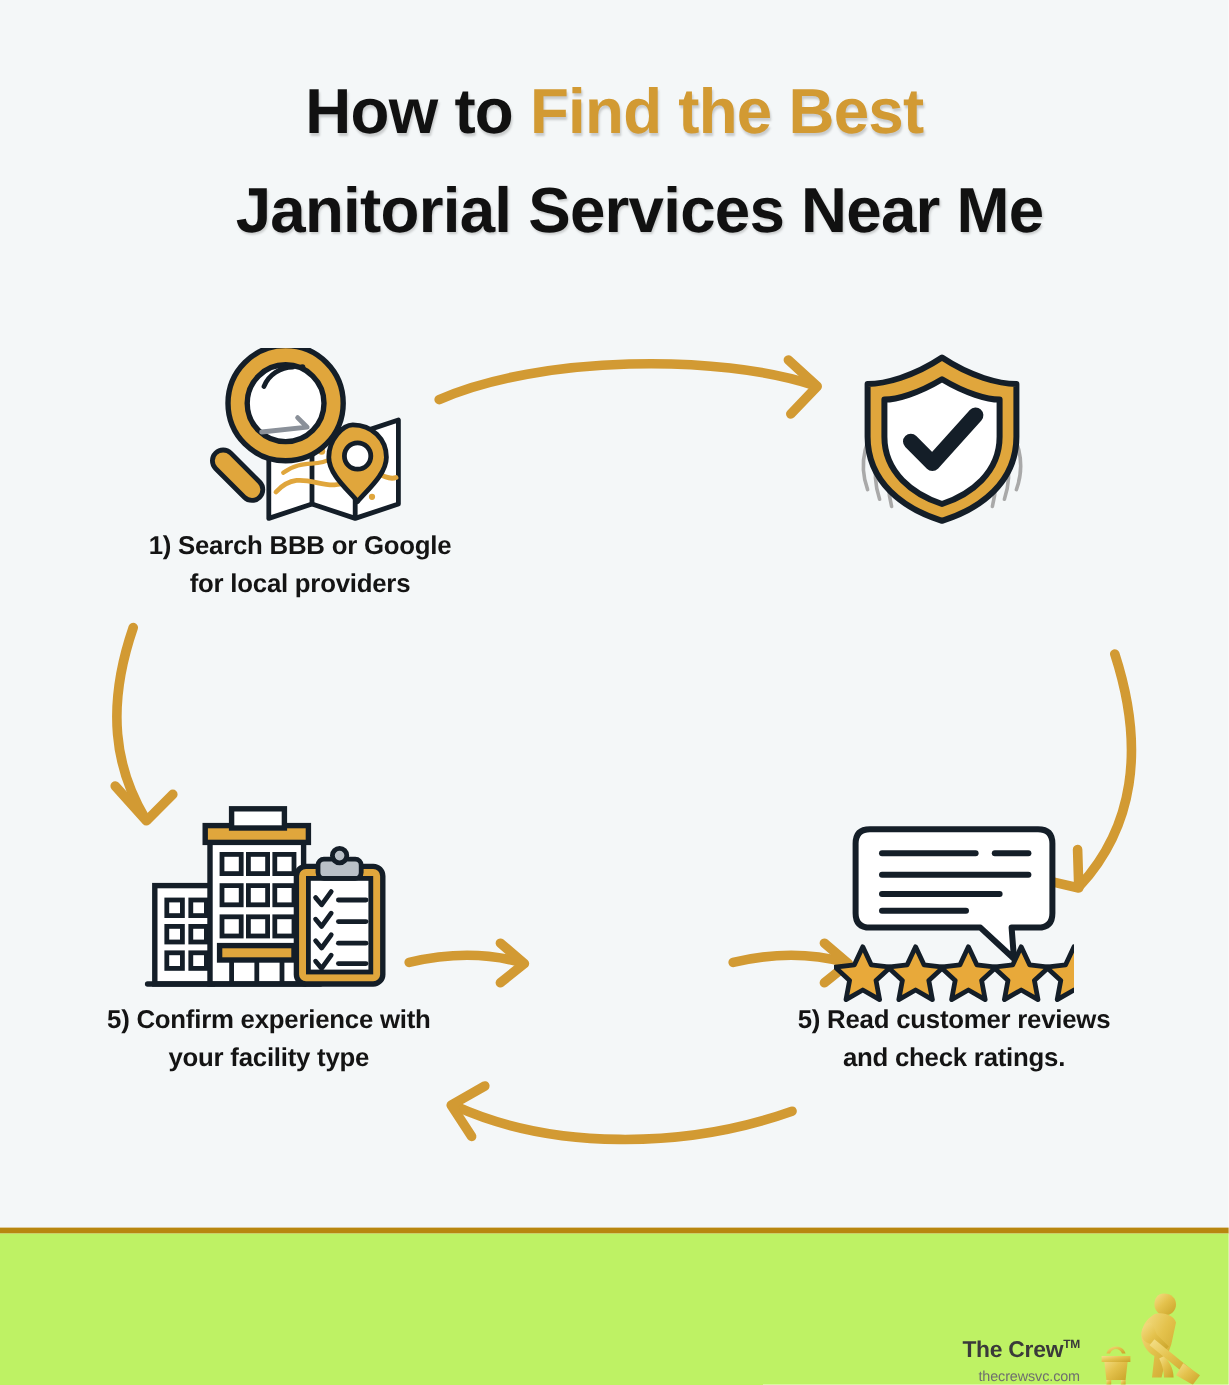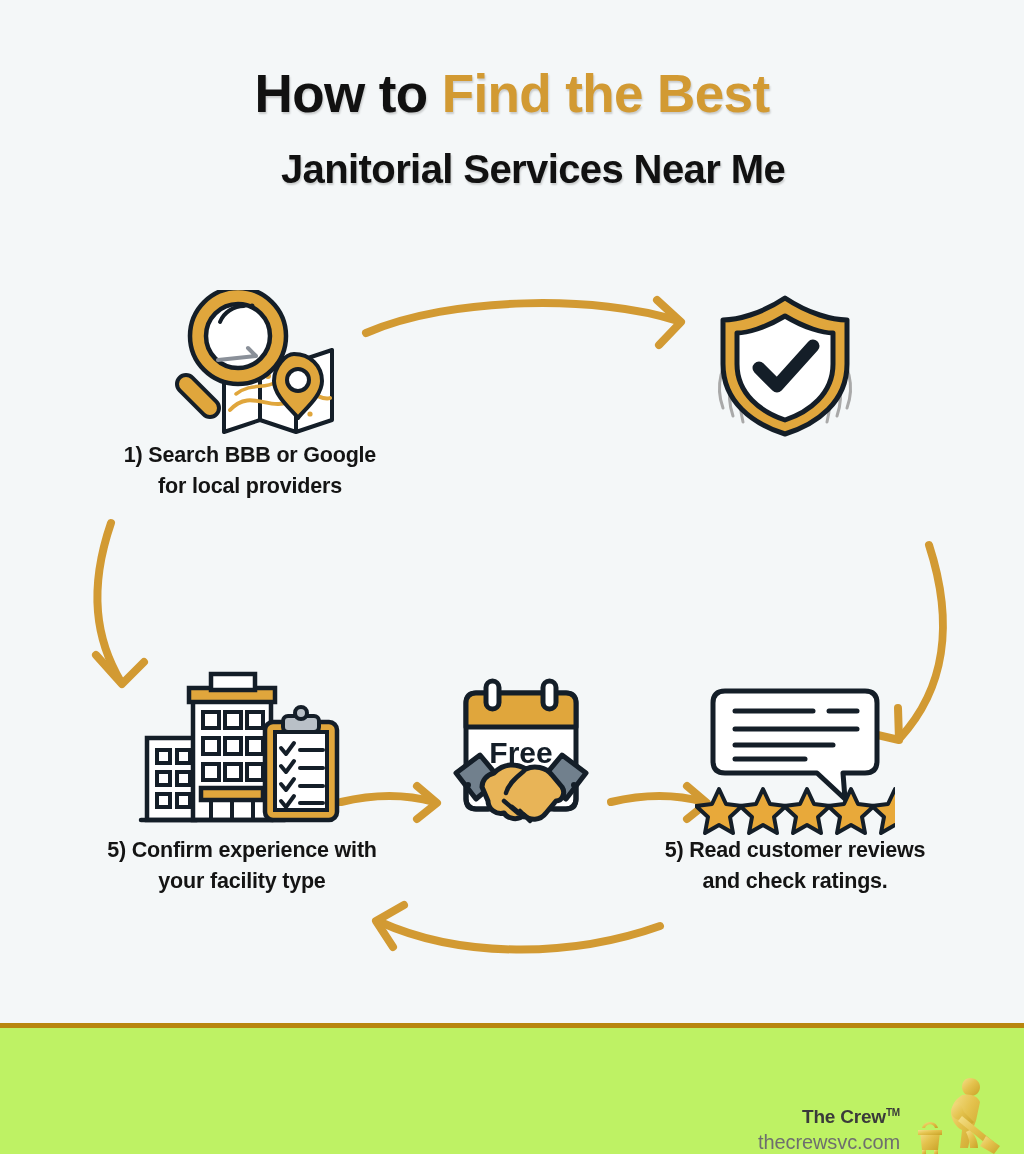--- a/index.html
+++ b/index.html
@@ -40,21 +40,21 @@
     line-height: 1.06;
   }
   .title-line {
     font-size: 53px;
     font-weight: bold;
     letter-spacing: -0.6px;
     color: #111111;
     white-space: nowrap;
     text-shadow: 1px 2px 2px rgba(0,0,0,0.18);
   }
-  .title-line.l2 { font-size: 40px; margin-top: 26px; margin-left: 42px; }
+  .title-line.l2 { font-size: 53px; margin-top: 26px; margin-left: 42px; }
   .accent { color: #d29a33; }
 
   
   .step {
     position: absolute;
     text-align: center;
   }
   .step .icon-wrap {
     height: 160px;
     display: flex;
@@ -66,21 +66,21 @@
     font-weight: bold;
     color: #141414;
     line-height: 1.42;
     letter-spacing: -0.2px;
   }
 
   #step1 { left: 110px;  top: 280px; width: 280px; }
   #step2 { left: 640px;  top: 280px; width: 290px; }
   #step3 { left: 650px;  top: 665px; width: 290px; }
   #step4 { left: 398px;  top: 665px; width: 245px; }
-  #step5 { left: 92px;   top: 665px; width: 300px; }
+  #step5 { left: 74px;   top: 665px; width: 300px; }
 
   #step3 .icon-wrap, #step4 .icon-wrap, #step5 .icon-wrap { height: 170px; }
 
   
   .arrows {
     position: absolute;
     left: 0; top: 0;
     width: 1024px; height: 1023px;
     pointer-events: none;
   }
@@ -98,21 +98,21 @@
   }
   .brand-text { text-align: right; margin-right: 14px; }
   .brand-name {
     font-size: 19px;
     font-weight: bold;
     color: #3a3a3a;
     letter-spacing: -0.2px;
   }
   .brand-name sup { font-size: 10px; vertical-align: super; }
   .brand-url {
-    font-size: 20px;
+    font-size: 12px;
     color: #6e6e6e;
     margin-top: 3px;
     letter-spacing: -0.1px;
   }
   .brand-mark { width: 86px; height: 80px; }
 </style>
 </head>
 <body>
 
 <div class="page">
@@ -236,47 +236,20 @@
             <path d="M154 2 L161 17 L177 19 L165 30 L168 46 L154 38 L140 46 L143 30 L131 19 L147 17 Z"></path>
             <path d="M198 2 L205 17 L221 19 L209 30 L212 46 L198 38 L184 46 L187 30 L175 19 L191 17 Z"></path>
           </g>
         </g>
       </svg>
     </div>
     <div class="caption">5) Read customer reviews and check ratings.</div>
   </div>
 
   <div class="step" id="step4">
-    <div class="icon-wrap">
-      <svg width="170" height="160" viewBox="0 0 170 160">
-
-        <rect x="30" y="18" width="110" height="116" rx="10" fill="#ffffff" stroke="#141e28" stroke-width="5"></rect>
-        <path d="M30 28 Q30 18 40 18 L130 18 Q140 18 140 28 L140 52 L30 52 Z" fill="#e0a63c" stroke="#141e28" stroke-width="5" stroke-linejoin="round"></path>
-        <rect x="50" y="6" width="13" height="28" rx="6.5" fill="#ffffff" stroke="#141e28" stroke-width="5"></rect>
-        <rect x="107" y="6" width="13" height="28" rx="6.5" fill="#ffffff" stroke="#141e28" stroke-width="5"></rect>
-        <text x="85" y="88" text-anchor="middle" font-family="Liberation Sans, sans-serif" font-size="30" font-weight="bold" fill="#141e28">Free</text>
-
-        <g fill="none" stroke="#141e28" stroke-width="5" stroke-linecap="round">
-          <path d="M30 112 L30 124 Q30 134 40 134 L52 134"></path>
-          <path d="M140 112 L140 124 Q140 134 130 134 L118 134"></path>
-        </g>
-
-        <path d="M20 98 L44 80 L64 104 L40 124 Z" fill="#71808d" stroke="#141e28" stroke-width="5" stroke-linejoin="round"></path>
-        <path d="M150 98 L126 80 L106 104 L130 124 Z" fill="#71808d" stroke="#141e28" stroke-width="5" stroke-linejoin="round"></path>
-        <circle cx="32" cy="110" r="3" fill="#141e28"></circle>
-        <circle cx="138" cy="110" r="3" fill="#141e28"></circle>
-
-        <path d="M58 98 C 68 88, 80 88, 90 94 C 98 90, 110 92, 116 100
-                 L126 112 C 130 118, 126 126, 120 126 L110 138
-                 C 104 146, 94 146, 88 140 C 82 146, 72 144, 68 138
-                 C 60 140, 52 134, 52 126 L46 112 C 46 106, 50 100, 58 98 Z" fill="#e8b457" stroke="#141e28" stroke-width="5" stroke-linejoin="round"></path>
-        <path d="M88 96 C 78 104, 72 110, 70 118" fill="none" stroke="#141e28" stroke-width="4.5" stroke-linecap="round"></path>
-        <path d="M68 126 L82 138 M76 132 L88 142 M84 136 L94 146" fill="none" stroke="#141e28" stroke-width="4.5" stroke-linecap="round"></path>
-      </svg>
-    </div>
   </div>
 
   <div class="step" id="step5">
     <div class="icon-wrap">
       <svg width="215" height="165" viewBox="0 0 215 165">
 
         <rect x="12" y="68" width="48" height="82" fill="#ffffff" stroke="#141e28" stroke-width="4.5"></rect>
         <g fill="#ffffff" stroke="#141e28" stroke-width="4">
           <rect x="22" y="80" width="13" height="13"></rect>
             <rect x="42" y="80" width="13" height="13"></rect>

